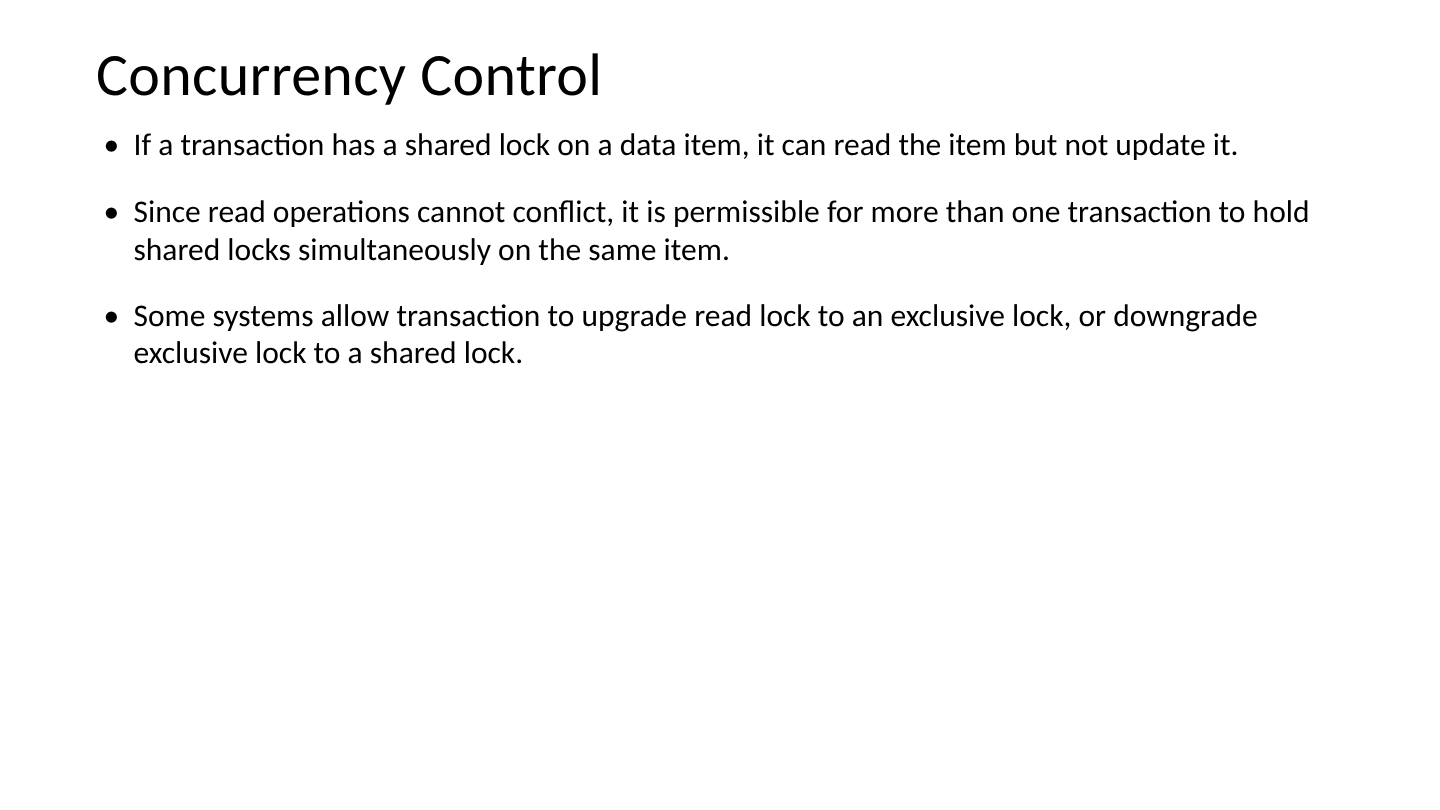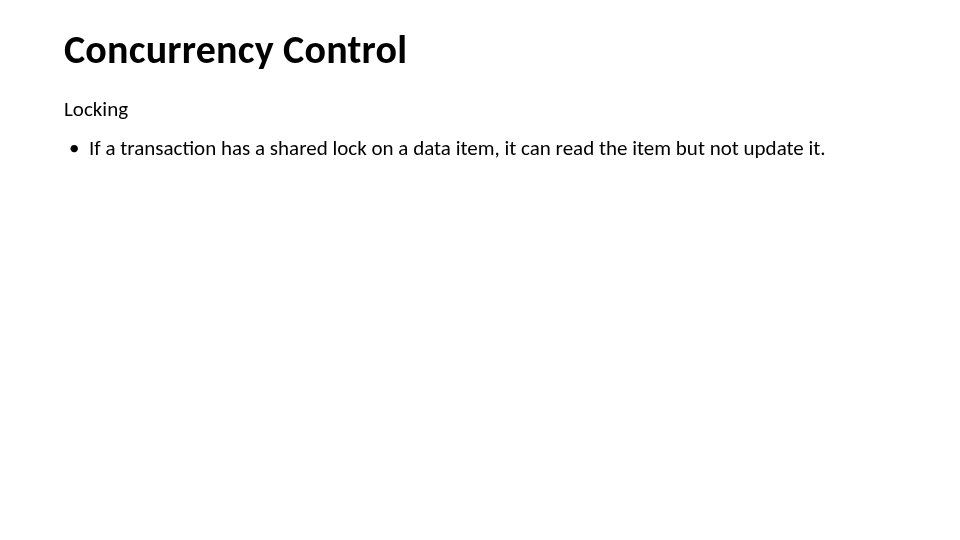--- a/index.html
+++ b/index.html
@@ -12,23 +12,23 @@
     color: #000000;
   }
   .slide {
     box-sizing: border-box;
     width: 960px;
     height: 540px;
     padding: 28px 64px 40px 64px;
   }
   .title {
     font-size: 40px;
-    font-weight: 700;
+    font-weight: 400;
     letter-spacing: 0.2px;
-    margin: 0 0 24px 0;
+    margin: 0 0 12px 0;
     line-height: 1.1;
   }
   .subtitle {
     font-size: 21px;
     font-weight: 400;
     margin: 0 0 14px 0;
   }
   ul.bullets {
     list-style: none;
     padding: 0;
@@ -48,17 +48,18 @@
     top: 0;
     font-size: 21px;
     line-height: 1.18;
   }
 </style>
 </head>
 <body>
 
 <div class="slide">
   <h1 class="title">Concurrency Control</h1>
-  <div class="subtitle">Locking</div>
   <ul class="bullets">
     <li>If a transaction has a shared lock on a data item, it can read the item but not update it.</li>
+    <li>Since read operations cannot conflict, it is permissible for more than one transaction to hold shared locks simultaneously on the same item.</li>
+    <li>Some systems allow transaction to upgrade read lock to an exclusive lock, or downgrade exclusive lock to a shared lock.</li>
   </ul>
 </div>
 
 </body></html>

